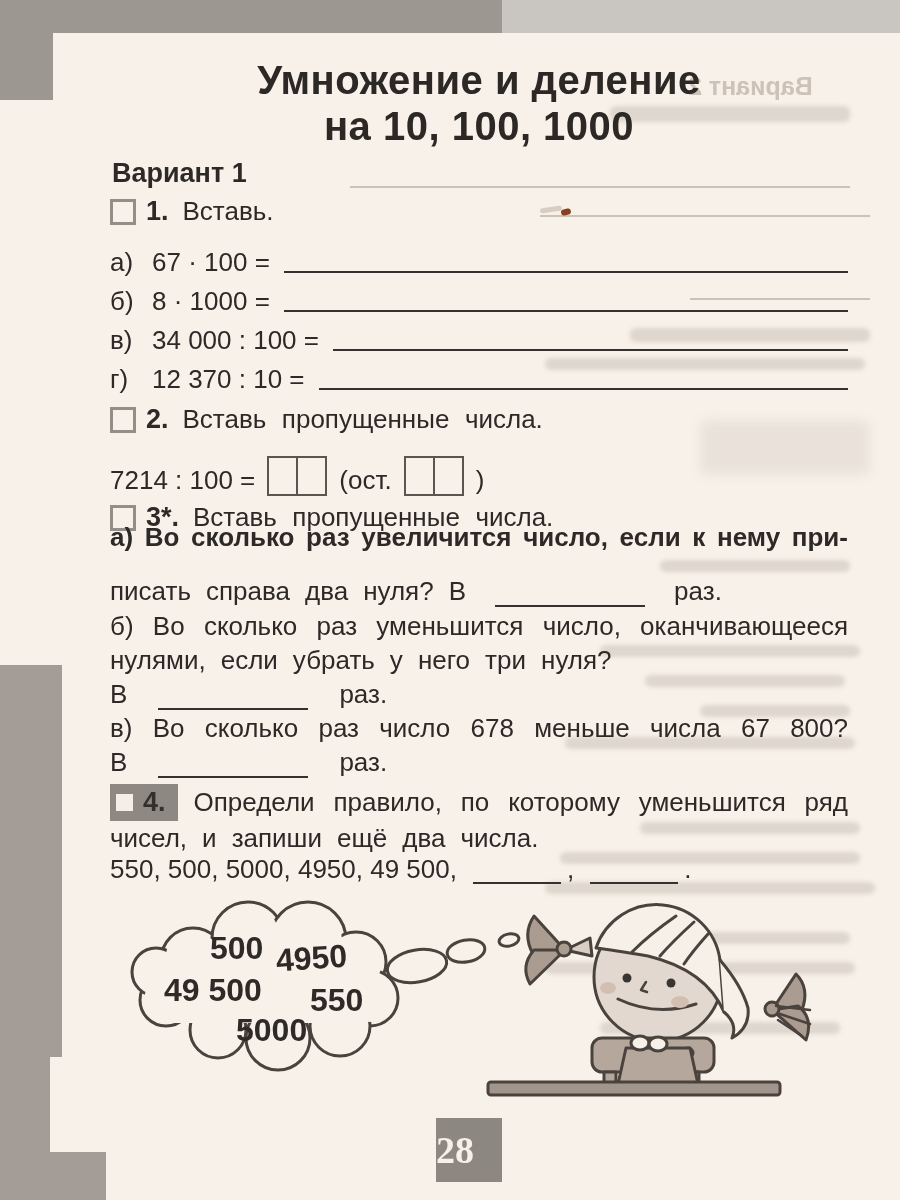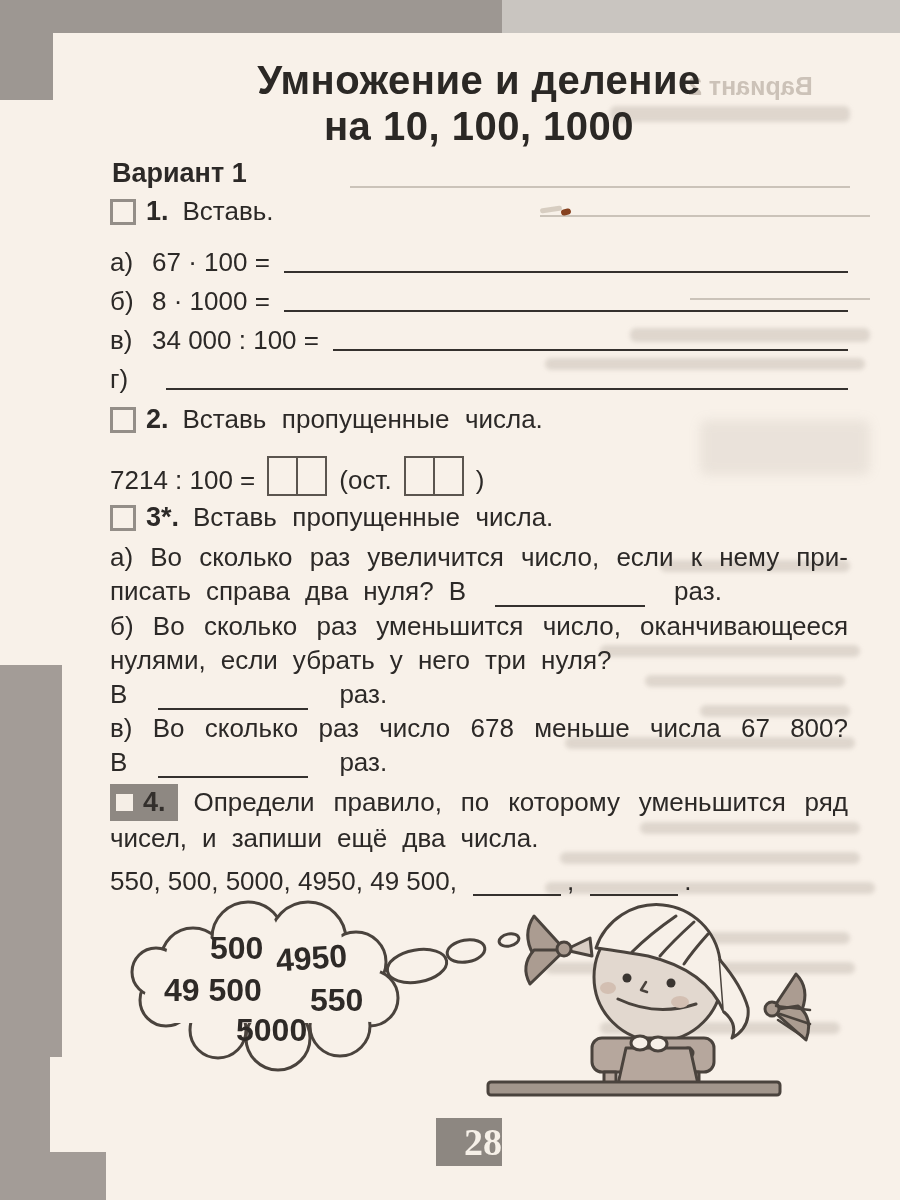--- a/index.html
+++ b/index.html
@@ -42,22 +42,22 @@
   .t4badge{
     display:inline-flex;align-items:center;background:#8e8882;
     padding:3px 12px 3px 6px;margin-right:16px;flex:0 0 auto;
   }
   .t4badge .sq{width:17px;height:17px;background:#f5eee6;margin-right:10px;}
   .t4badge .n{font-size:27px;font-weight:bold;color:#332f2c;}
   .t4hdrtext{flex:1 1 auto;font-size:26px;text-align:justify;text-align-last:justify;}
   .seqrow{position:absolute;left:0;display:flex;align-items:flex-end;font-size:26px;}
   .cloud-num{position:absolute;font-size:32px;font-weight:bold;color:#2e2a27;white-space:nowrap;}
   #pagenum{
-    position:absolute;left:436px;top:1118px;width:66px;height:48px;
-    background:#8d8781;color:#f6f0e8;display:flex;align-items:center;justify-content:flex-end;
+    position:absolute;left:436px;top:1118px;width:66px;height:64px;
+    background:#8d8781;color:#f6f0e8;display:flex;align-items:center;justify-content:flex-start;
     font-family:"Liberation Serif", serif;font-size:38px;font-weight:bold;
   }
   
   .bleedtext{
     position:absolute;transform:scaleX(-1);color:#988b7e;opacity:.45;
     font-size:25px;font-weight:bold;white-space:nowrap;
   }
   .blob{position:absolute;background:rgba(152,140,126,.26);filter:blur(2px);border-radius:6px;}
   .bline{position:absolute;height:2px;background:rgba(130,120,108,.38);}
   .speck{position:absolute;left:561px;top:209px;width:10px;height:6px;background:#86411f;border-radius:3px;transform:rotate(-14deg);}
@@ -120,20 +120,21 @@
       <span class="expr">8 · 1000 =</span>
       <span class="fill"></span>
     </div>
     <div class="t1row" style="top:318px;">
       <span class="lbl">в)</span>
       <span class="expr">34 000 : 100 =</span>
       <span class="fill"></span>
     </div>
     <div class="t1row" style="top:357px;">
       <span class="lbl">г)</span>
+      <span class="expr">12 370 : 10 =</span>
       <span class="fill"></span>
     </div>
 
     <div class="task-hdr" style="top:404px;">
       <span class="cb"></span>
       <span class="tnum">2.</span>
       <span class="tprompt">Вставь пропущенные числа.</span>
     </div>
     <div class="eqrow" style="top:452px;">
       <span>7214 : 100 =</span>
@@ -147,21 +148,21 @@
           <span class="cell"></span>
         </span>
       <span>)</span>
     </div>
 
     <div class="task-hdr" style="top:502px;">
       <span class="cb"></span>
       <span class="tnum">3*.</span>
       <span class="tprompt">Вставь пропущенные числа.</span>
     </div>
-    <div class="bodyline just" style="top:541px;">а) Во сколько раз увеличится число, если к нему при-</div>
+    <div class="bodyline just" style="top:521px;font-weight:bold;">а) Во сколько раз увеличится число, если к нему при-</div>
     <div class="bodyline wide" style="top:575px;">
       <span>писать справа два нуля? В</span>
       <span class="blank w135" style="margin:0 14px;"></span>
       <span>раз.</span>
     </div>
     <div class="bodyline just" style="top:610px;">б) Во сколько раз уменьшится число, оканчивающееся</div>
     <div class="bodyline wide" style="top:644px;">нулями, если убрать у него три нуля?</div>
     <div class="bodyline wide" style="top:678px;">
       <span>В</span>
       <span class="blank w135" style="margin:0 16px;"></span>
@@ -175,21 +176,21 @@
     </div>
 
     <div class="task-hdr" style="top:784px;">
       <span class="t4badge">
         <span class="sq"></span>
         <span class="n">4.</span>
       </span>
       <span class="t4hdrtext">Определи правило, по которому уменьшится ряд</span>
     </div>
     <div class="bodyline wide" style="top:822px;">чисел, и запиши ещё два числа.</div>
-    <div class="seqrow" style="top:854px;margin-top:12px;">
+    <div class="seqrow" style="top:854px;">
       <span style="white-space:pre;">550, 500, 5000, 4950, 49 500,</span>
       <span class="blank w85" style="margin:0 6px 0 16px;transform:translateY(-1px);align-self:flex-end;"></span>
       <span>,</span>
       <span class="blank w85" style="margin:0 6px 0 16px;transform:translateY(-1px);align-self:flex-end;"></span>
       <span>.</span>
     </div>
   </div>
 
   <svg class="abs" style="left:108px;top:898px;" width="430" height="215" viewBox="0 0 430 215">
     <g stroke="#4a433d" stroke-width="3" fill="#f8f1e9">

